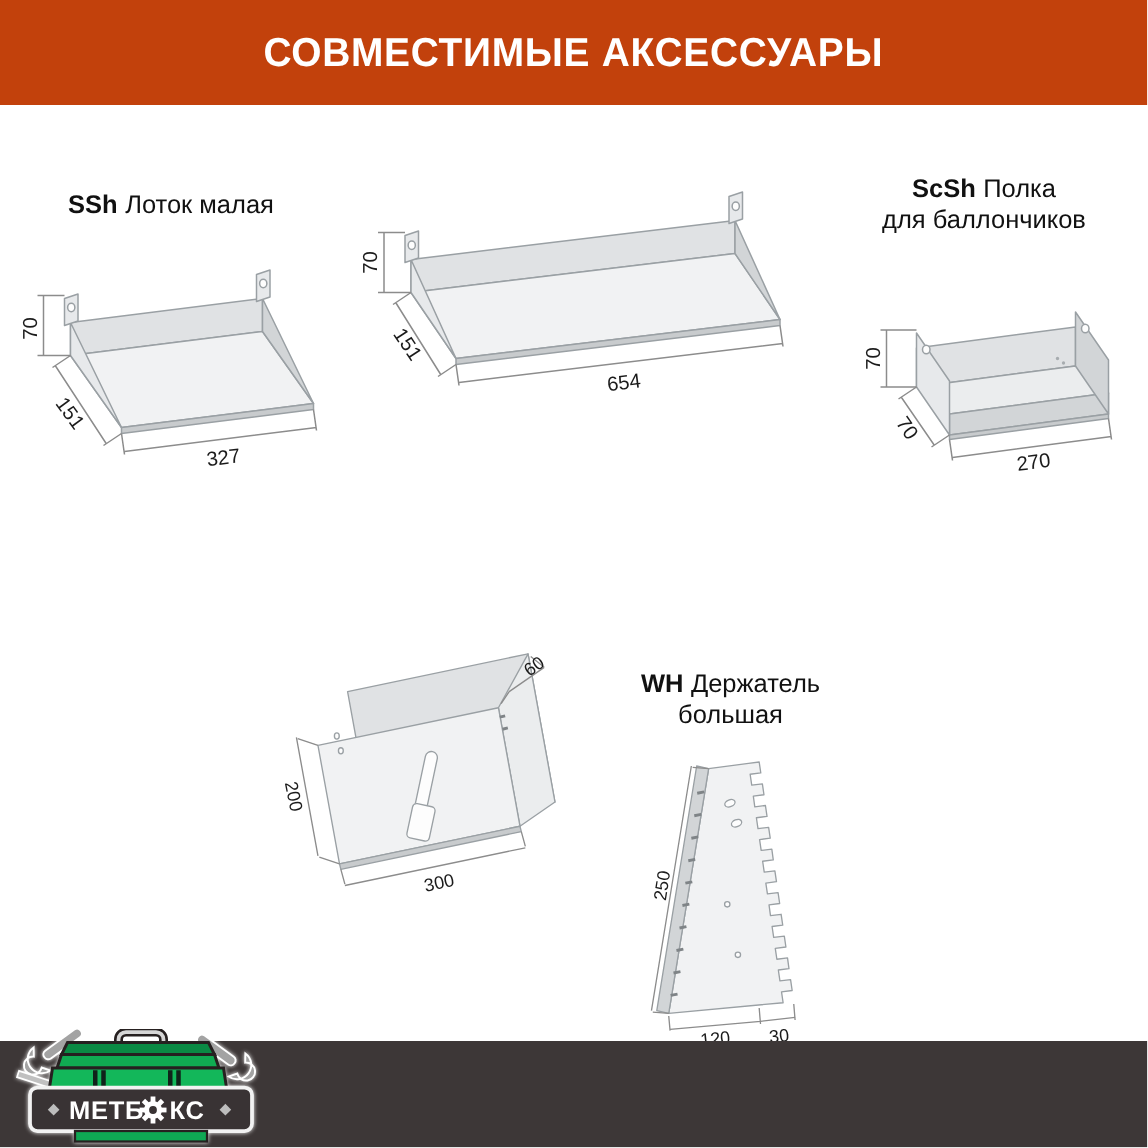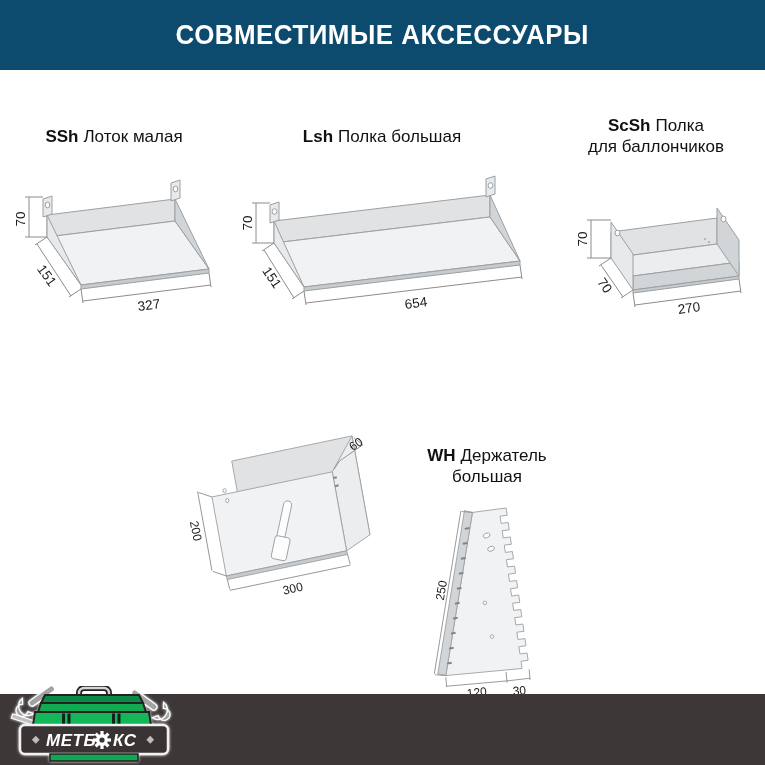--- a/index.html
+++ b/index.html
@@ -1,20 +1,20 @@
 <!DOCTYPE html>
 <html><head>
 <meta charset="utf-8">
 <style>
   html,body{margin:0;padding:0;background:#fff;}
   .page{position:relative;width:765px;height:765px;background:#ffffff;overflow:hidden;
         font-family:"Liberation Sans",sans-serif;color:#1a1a1a;}
 
   
-  .topbar{position:absolute;left:0;top:0;width:765px;height:70px;background:#0c4a6e;
+  .topbar{position:absolute;left:0;top:0;width:765px;height:70px;background:#c2410c;
           display:flex;align-items:center;justify-content:center;}
   .topbar .title{color:#ffffff;font-weight:bold;font-size:27px;letter-spacing:.5px;
                  display:inline-block;transform:scaleX(.96);white-space:nowrap;}
   .bottombar{position:absolute;left:0;top:694px;width:765px;height:71px;background:#3d3737;}
 
   
   .product{position:absolute;text-align:center;}
   .p-title{min-height:48px;display:flex;flex-direction:column;justify-content:center;
            font-size:17px;line-height:21px;color:#111;}
   .p-title .code{font-weight:bold;margin-right:5px;}
@@ -37,21 +37,21 @@
   .d-lip {fill:#c8cbcd;stroke:#9aa0a4;stroke-width:1;stroke-linejoin:round;}
   .d-tab {fill:#e7e9eb;stroke:#9aa0a4;stroke-width:1;stroke-linejoin:round;}
   .d-int {fill:#ebedee;stroke:#9aa0a4;stroke-width:1;stroke-linejoin:round;}
   .d-hole{fill:#fdfdfd;stroke:#9aa0a4;stroke-width:1;}
   .dim   {stroke:#8c8c8c;stroke-width:1;fill:none;}
   .dimtxt{font-family:"Liberation Sans",sans-serif;font-size:13.5px;fill:#1b1b1b;}
   .rivet {fill:#a7acaf;}
   .kslot {stroke:#7f8487;stroke-width:2.2;}
 
   
-  .logo{position:absolute;left:8px;top:686px;width:172px;height:76px;z-index:3;font-style:italic;}
+  .logo{position:absolute;left:8px;top:686px;width:172px;height:76px;z-index:3;}
   .logo svg{filter:drop-shadow(0 0 1.5px rgba(255,255,255,.95));}
   .brandtxt{font-family:"Liberation Sans",sans-serif;font-weight:bold;font-size:17px;
             fill:#ffffff;letter-spacing:.5px;}
 </style>
 </head>
 <body>
 
 <div class="page">
 
   <header class="topbar">
@@ -78,24 +78,20 @@
         <path class="dim" d="M38,65 L26,73 M72,117 L60,125 M28,72 L62,124"></path>
         <path class="dim" d="M72,117 L74,131 M200,101 L202,115 M74,129 L202,113"></path>
       </g>
       <text class="dimtxt" x="12" y="47" text-anchor="middle" dominant-baseline="middle" transform="rotate(-90 12 47)">70</text>
       <text class="dimtxt" x="37" y="104" text-anchor="middle" dominant-baseline="middle" transform="rotate(54 37 104)">151</text>
       <text class="dimtxt" x="140" y="134" text-anchor="middle" dominant-baseline="middle" transform="rotate(-7 140 134)">327</text>
     </svg>
   </section>
 
   <section class="product" id="p2">
-    <div class="p-title">
-      <div class="t-line"><span class="code">Lsh</span><span>Полка большая</span></div>
-
-    </div>
     <svg width="300" height="160" viewBox="0 0 300 160">
       <path class="d-wall" d="M42,47 L258,21 L258,43 L42,69 Z"></path>
       <path class="d-top" d="M42,69 L258,43 L288,87 L72,113 Z"></path>
       <path class="d-lip" d="M72,113 L288,87 L288,91 L72,117 Z"></path>
       <path class="d-tab" d="M42,47 L42,69 L72,113 Z"></path>
       <path class="d-side" d="M258,21 L258,43 L288,87 Z"></path>
       <path class="d-tab" d="M38,31 L47,28 L47,46 L38,49 Z"></path>
       <ellipse class="d-hole" cx="42.5" cy="37.5" rx="2.4" ry="2.8"></ellipse>
       <path class="d-tab" d="M254,5 L263,2 L263,20 L254,23 Z"></path>
       <ellipse class="d-hole" cx="258.5" cy="11.5" rx="2.4" ry="2.8"></ellipse>

